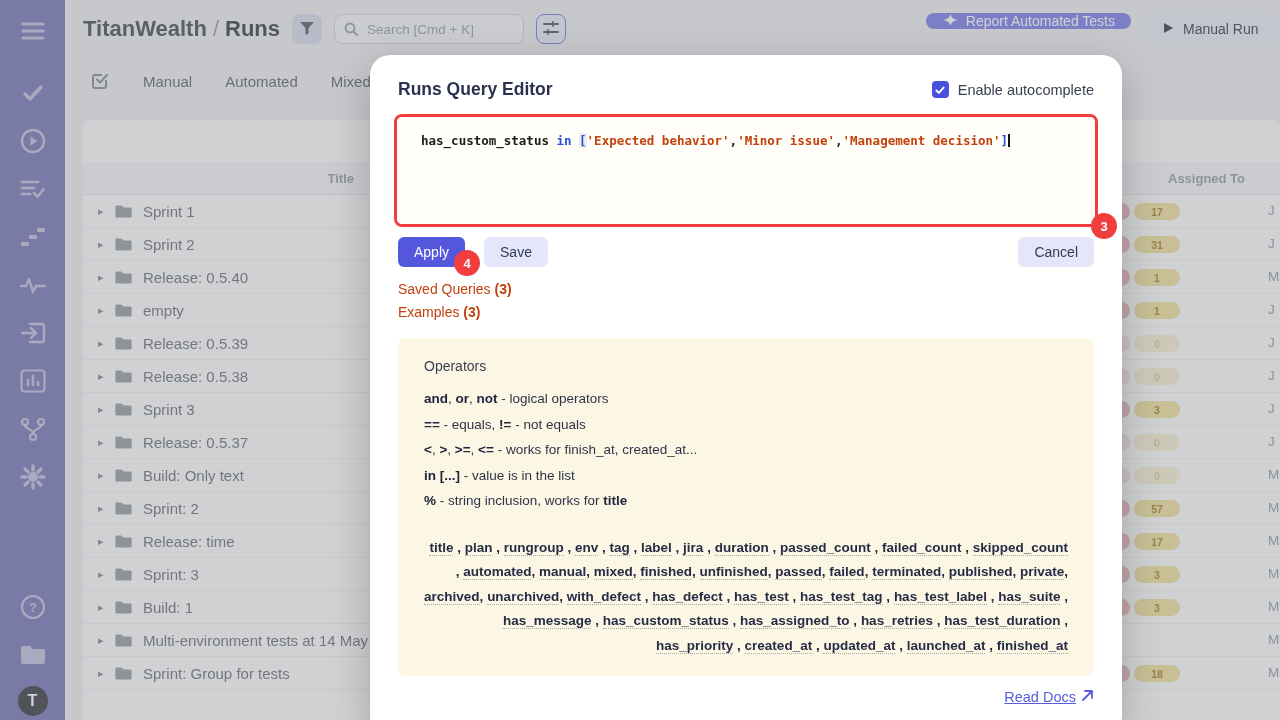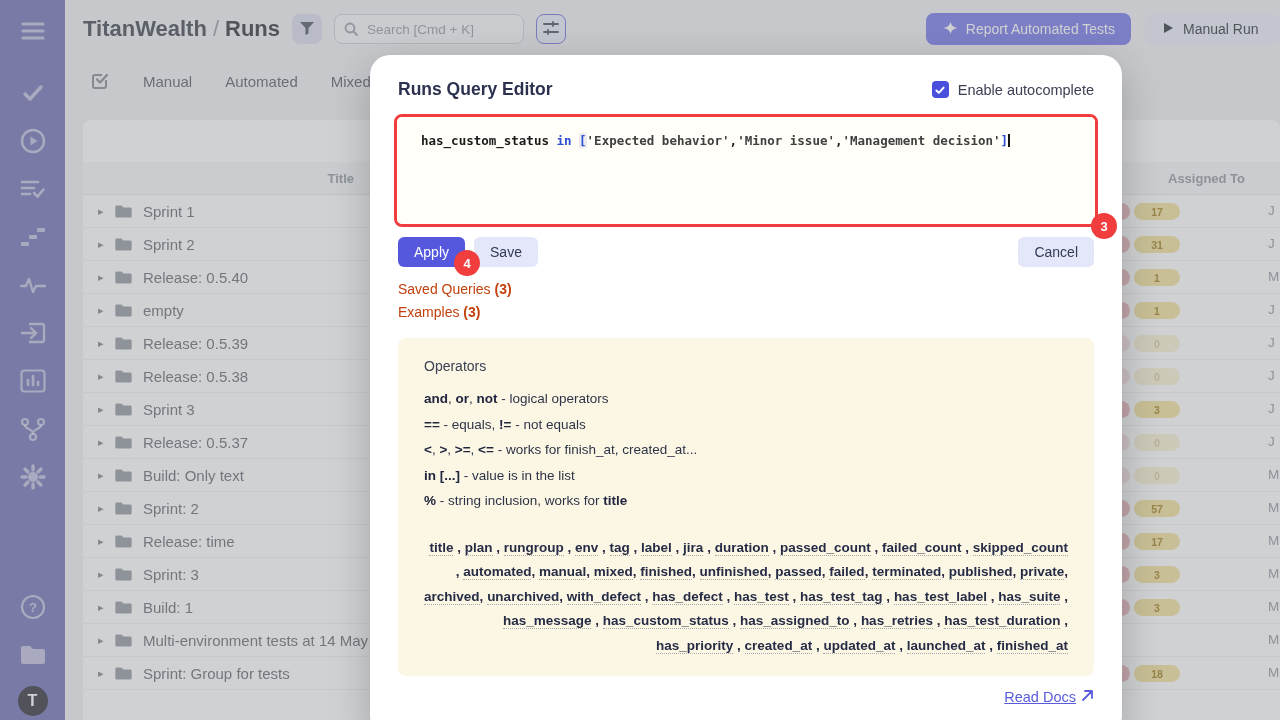--- a/index.html
+++ b/index.html
@@ -20,21 +20,21 @@
   .breadcrumb { font-size:22px; font-weight:bold; color:#4c515b; white-space:nowrap; }
   .breadcrumb .sep { color:#9aa0a8; font-weight:normal; padding:0 6px; }
   .breadcrumb .page { color:#3b3f48; }
   .icon-btn { width:30px; height:30px; border-radius:8px; background:#dcdfee; border:none; display:flex; align-items:center; justify-content:center; color:#5b6068; cursor:pointer; }
   .search-wrap { position:relative; }
   .search-wrap svg { position:absolute; left:10px; top:8px; color:#9ca3af; }
   .search-input { width:190px; height:30px; border:1px solid #cfd3da; border-radius:8px; background:#f6f7f9; padding:0 8px 0 32px; font-size:13.5px; color:#4b5058; font-family:"Liberation Sans",sans-serif; }
   .search-input::placeholder { color:#9ca3af; }
   .sliders-btn { width:30px; height:30px; border-radius:8px; background:#eceef8; border:1.5px solid #7a7ce0; display:flex; align-items:center; justify-content:center; color:#555a64; cursor:pointer; }
   .top-actions { margin-left:auto; display:flex; gap:14px; padding-right:0; }
-  .btn-report { height:32px; border:none; border-radius:8px; background:#7f82ec; color:#fff; font-size:14px; display:flex; align-items:center; gap:8px; padding:0 16px; cursor:pointer; white-space:nowrap; }
+  .btn-report { height:16px; border:none; border-radius:8px; background:#7f82ec; color:#fff; font-size:14px; display:flex; align-items:center; gap:8px; padding:0 16px; cursor:pointer; white-space:nowrap; }
   .btn-manualrun { height:32px; border:none; border-radius:8px; background:#eceef8; color:#3a3f47; font-size:14px; display:flex; align-items:center; gap:9px; padding:0 18px; width:135px; cursor:pointer; white-space:nowrap; }
 
   .tabbar { display:flex; align-items:center; padding-left:25px; gap:33px; height:34px; margin-top:6px; color:#63686f; }
   .tab { font-size:15px; cursor:pointer; }
   .selectall { color:#8d929a; display:flex; cursor:pointer; }
 
   
   .card { background:#fff; margin:22px 0 0 18px; border-radius:8px 8px 0 0; flex:1; padding-top:42px; }
   .thead { display:flex; align-items:center; height:33px; background:#f7f8fa; border-bottom:1px solid #e8eaed; font-size:13px; font-weight:bold; color:#9aa0a8; }
   .th-title { width:271px; text-align:right; }
@@ -57,30 +57,30 @@
   .overlay { position:absolute; inset:0; background:rgba(121,122,128,.35); z-index:50; }
   .modal { position:absolute; left:370px; top:55px; width:752px; background:#fff; border-radius:20px; z-index:100; box-shadow:0 12px 40px rgba(0,0,0,.22); padding:24px 28px 30px; }
   .modal-head { display:flex; align-items:center; justify-content:space-between; }
   .modal-title { font-size:17.5px; font-weight:bold; color:#2c3150; }
   .autocomplete { display:flex; align-items:center; gap:9px; font-size:14.5px; color:#3b4154; cursor:pointer; }
   .cb { width:17px; height:17px; border-radius:4px; background:#4950dd; display:flex; align-items:center; justify-content:center; }
 
   .editor-highlight { position:relative; margin:14px -4px 0; border:3px solid #f13d3d; border-radius:8px; height:113px; }
   .editor { width:100%; height:100%; background:#fffef8; border-radius:5px; padding:16px 24px; font-family:"DejaVu Sans Mono", monospace; font-size:12.5px; font-weight:bold; white-space:pre; color:#1b1b1b; }
   .q-kw { color:#2b4fd8; }
-  .q-str { color:#404040; }
+  .q-str { color:#c2410c; }
   .q-br { color:#2b4fd8; }
   .q-brhl { color:#2b4fd8; background:#ececec; }
   .cursor { display:inline-block; width:2px; height:13px; background:#111; vertical-align:-2px; }
 
   .num-badge { position:absolute; width:26px; height:26px; border-radius:50%; background:#f13d3d; color:#fff; font-size:13px; font-weight:bold; display:flex; align-items:center; justify-content:center; z-index:110; }
   .badge-3 { left:721px; top:158px; }
   .badge-4 { left:84px; top:195px; }
 
-  .btn-row { display:flex; align-items:center; gap:9px; margin-top:10px; }
+  .btn-row { display:flex; align-items:center; gap:19px; margin-top:10px; }
   .m-btn { height:30px; border:none; border-radius:6px; font-size:14px; padding:0 16px; cursor:pointer; font-family:"Liberation Sans",sans-serif; }
   .b-apply { background:#5558dd; color:#fff; }
   .b-save, .b-cancel { background:#e4e7fa; color:#333a56; }
   .b-cancel { margin-left:auto; }
 
   .link-line { margin-top:14px; font-size:14px; color:#c2410c; cursor:pointer; }
   .link-line + .link-line { margin-top:7px; }
   .link-line b { font-weight:bold; }
 
   .help-panel { margin-top:18px; background:#fcf7e5; border-radius:8px; padding:20px 26px 18px; display:flex; gap:22px;flex-direction:column; }

